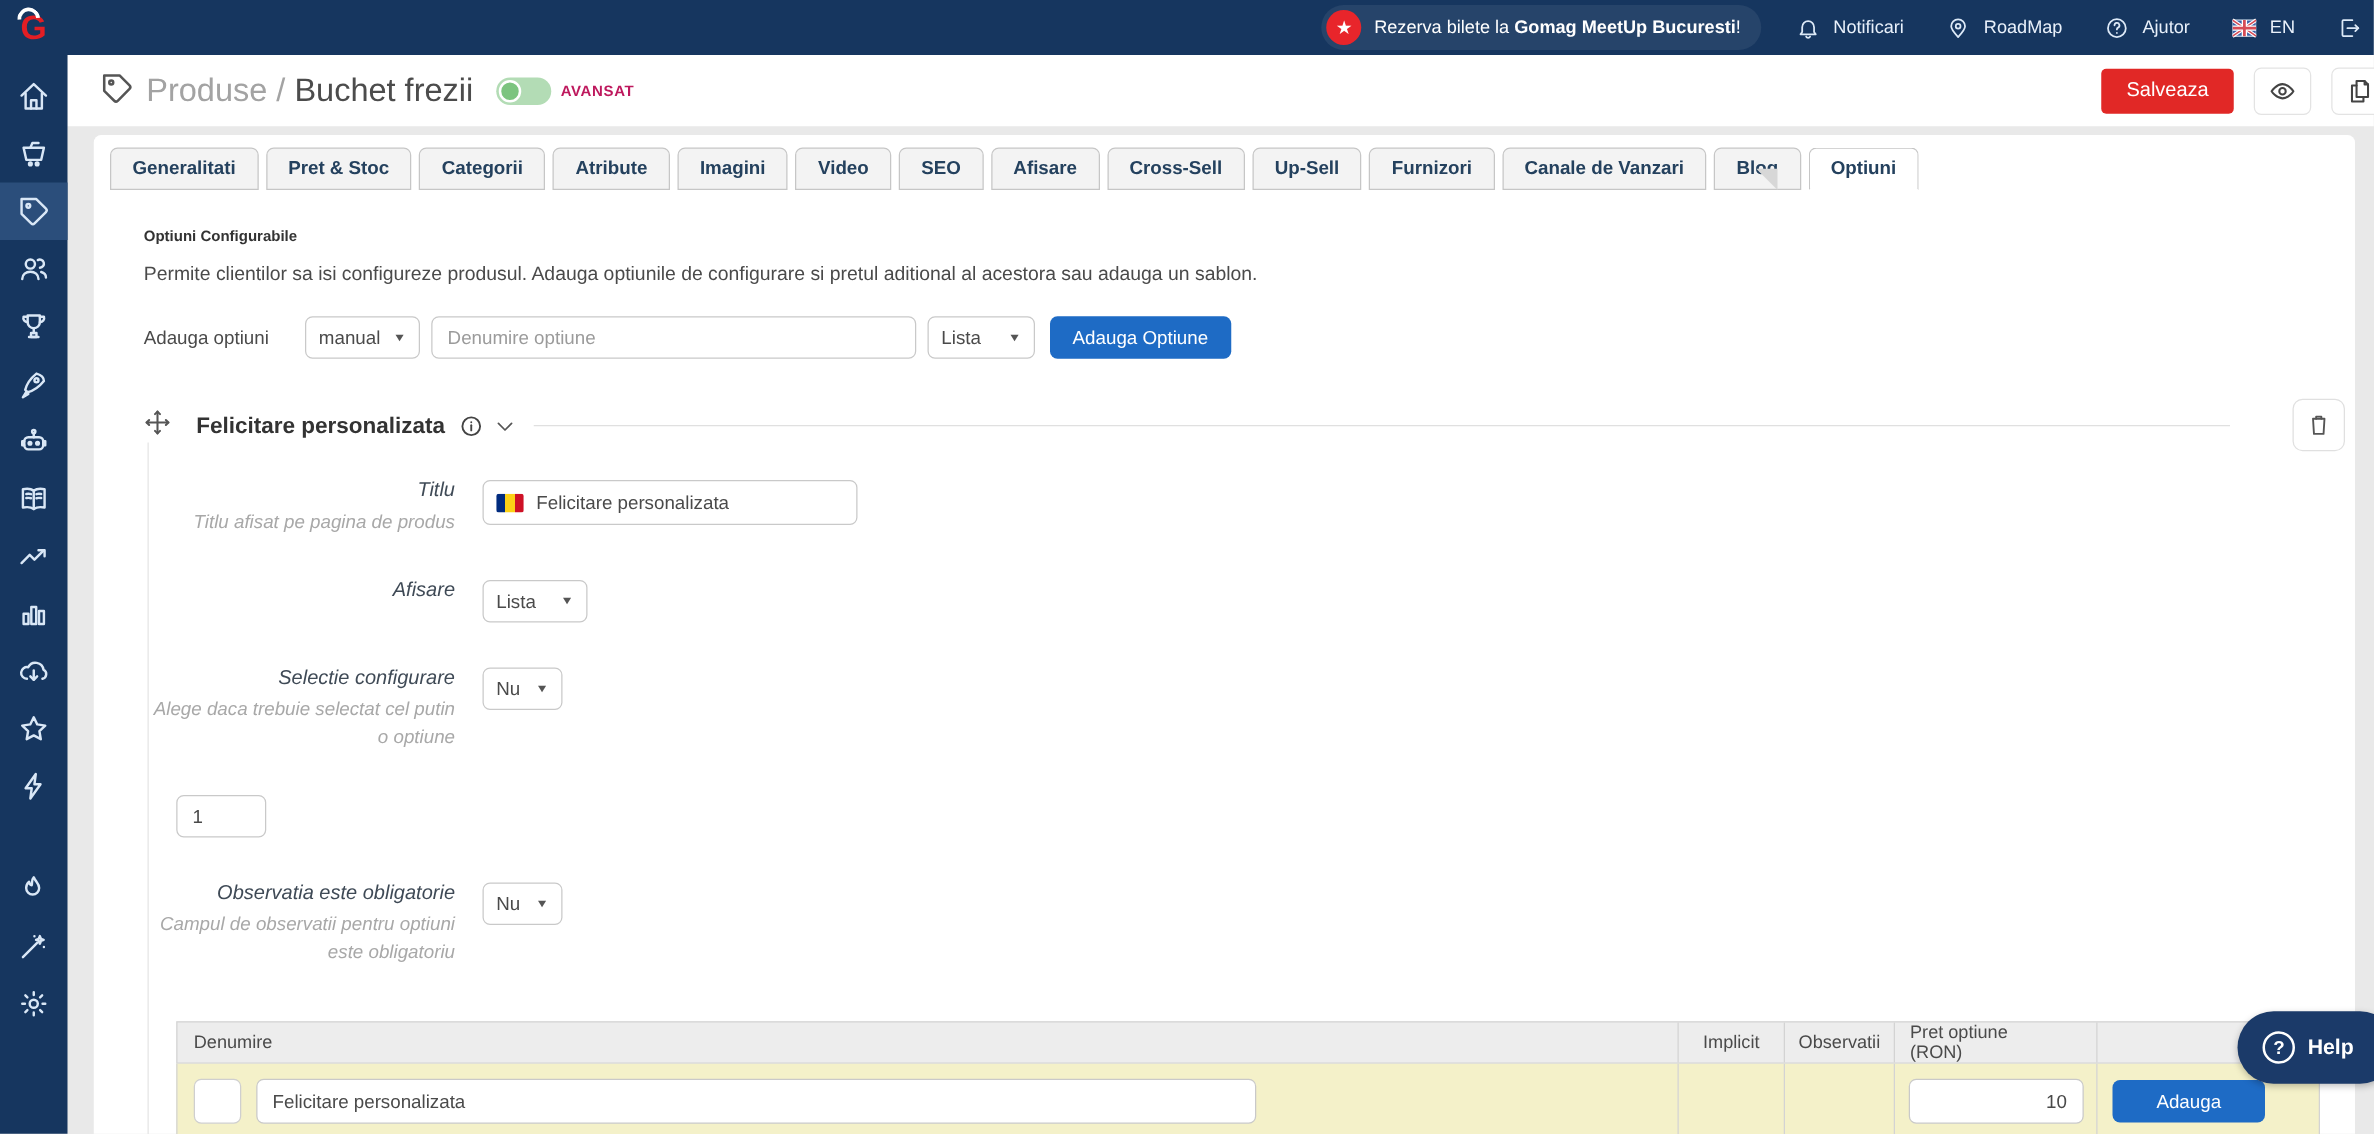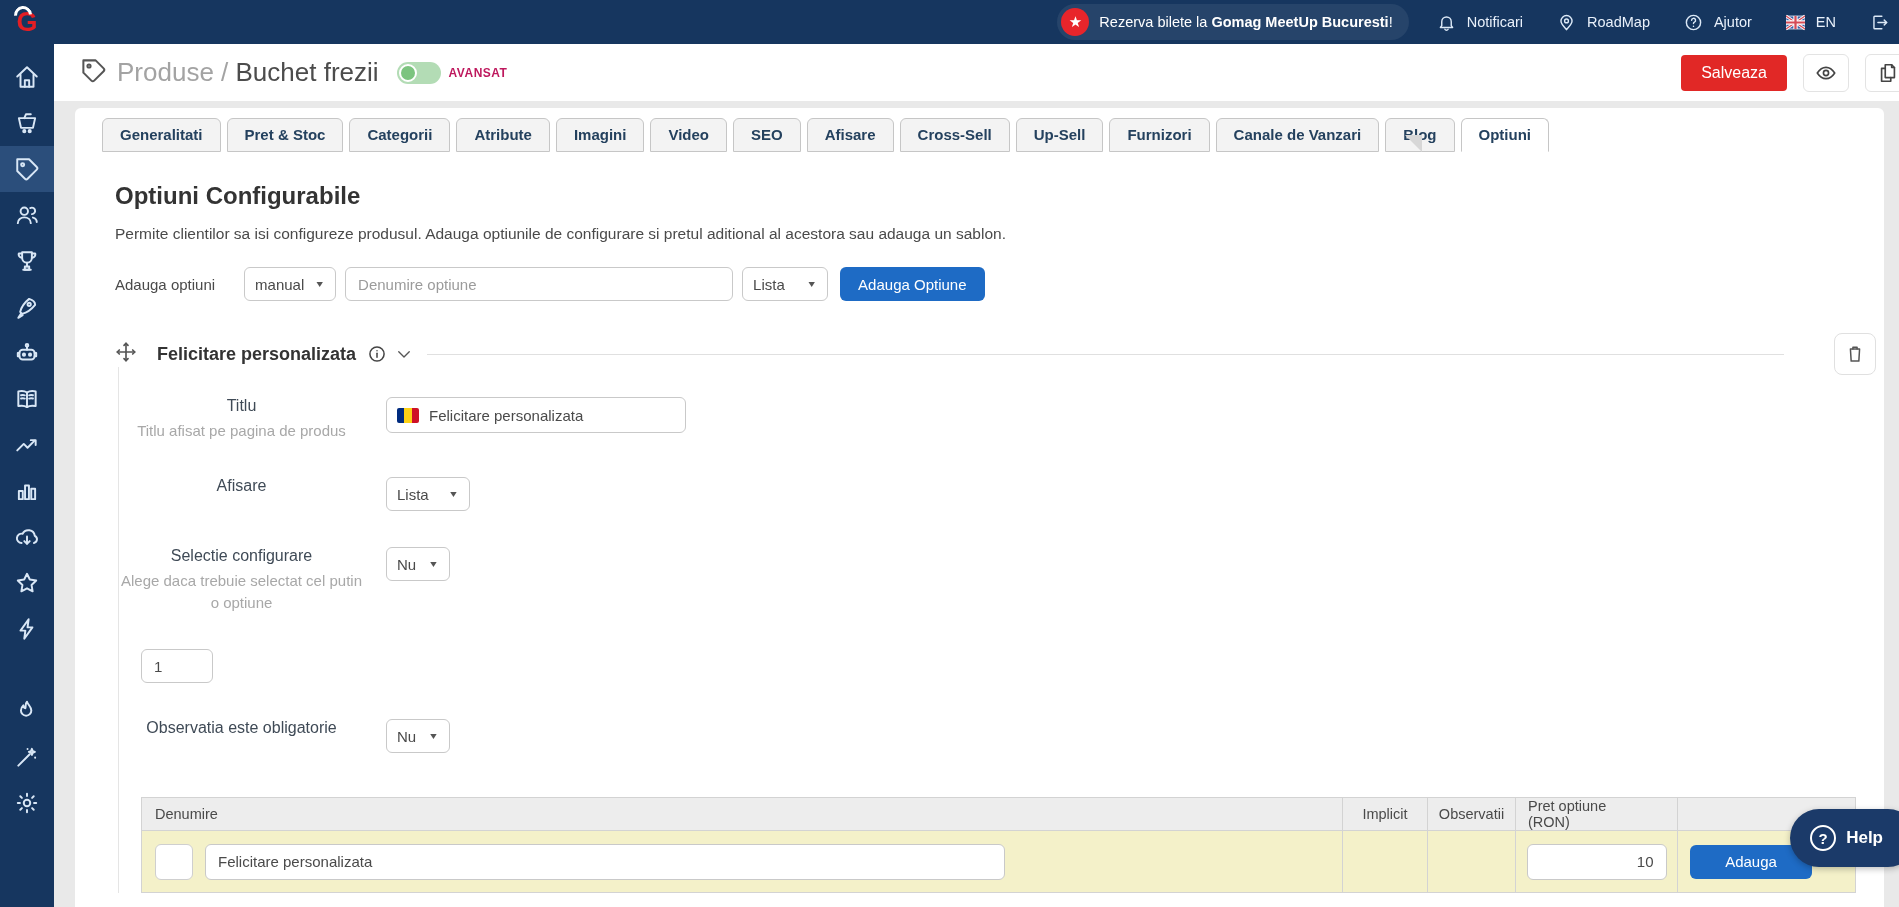--- a/index.html
+++ b/index.html
@@ -49,30 +49,30 @@
   .btn-save { background:#e12826; color:#fff; border:none; border-radius:4px; height:36px; padding:0 20px;
               font-size:16px; font-family:inherit; cursor:pointer; }
   .btn-iconbox { width:46px; height:38px; background:#fff; border:1px solid #e3e3e3; border-radius:6px;
                  display:flex; align-items:center; justify-content:center; margin-left:16px; cursor:pointer; color:#444;}
   .btn-iconbox svg { width:22px; height:22px; }
   .btn-iconbox.clipped { margin-right:-26px; }
 
   
   .card { position:absolute; left:21px; top:64px; right:15px; bottom:0; background:#fff;
           border-radius:6px 6px 0 0; }
-  .tabs { display:flex; align-items:flex-end; padding:9px 0 0 27px; position:relative; height:44px; }
+  .tabs { display:flex; align-items:flex-end; padding:9px 0 0 13px; position:relative; height:44px; }
   .tab { height:34px; line-height:32px; padding:0 17px; margin-right:6px; background:#f3f3f3;
          border:1px solid #c6c6c6; border-radius:6px 6px 0 0; font-size:15px; font-weight:bold;
          color:#24415e; cursor:pointer; white-space:nowrap; }
   .tab.active { background:#fff; border-bottom-color:#fff; position:relative; z-index:2; }
   .tab-fold { position:absolute; left:1330px; top:27px; width:0; height:0;
               border-top:17px solid #d7d7d7; border-left:17px solid transparent; }
 
   .content { padding:0 0 0 40px; }
-  .h-optiuni { margin-top:30px; font-size:24px; font-weight:bold; color:#333; }
+  .h-optiuni { margin-top:30px; font-size:12px; font-weight:bold; color:#333; }
   .p-desc { margin-top:15px; font-size:15.5px; color:#4a4a4a; }
 
   .add-row { margin-top:24px; display:flex; align-items:center; gap:9px; }
   .add-row-label { font-size:15px; color:#4a4a4a; margin-right:20px; }
   .sel { height:34px; border:1px solid #c9c9c9; border-radius:6px; background:#fff; color:#4a4a4a;
          font-size:15px; display:inline-flex; align-items:center; justify-content:space-between;
          padding:0 10px; cursor:pointer; gap:10px;}
   .sel .car { font-size:11px; color:#555; transform:scaleY(.8); }
   .inp { height:34px; border:1px solid #c9c9c9; border-radius:6px; font-size:15px; color:#4a4a4a;
          padding:0 12px; font-family:inherit; background:#fff; }
@@ -87,21 +87,21 @@
   .info-icon { margin-left:11px; color:#444; cursor:pointer; display:flex;} .info-icon svg { width:20px; height:20px;}
   .chev { margin-left:8px; color:#555; cursor:pointer; display:flex;} .chev svg { width:18px; height:18px;}
   .head-rule { flex:1; border-top:1px solid #e0e0e0; margin-left:14px; }
   .btn-trash { position:absolute; right:8px; top:-8px; width:42px; height:42px; background:#fff;
                border:1px solid #e0e0e0; border-radius:8px; display:flex; align-items:center;
                justify-content:center; color:#555; cursor:pointer; }
   .btn-trash svg { width:20px; height:20px; }
 
   .group-body { border-left:1px solid #e5e5e5; margin-left:3px; padding-top:28px; }
   .frow { display:flex; margin-bottom:34px; }
-  .flabels { width:245px; text-align:center; flex-shrink:0; }
+  .flabels { width:245px; text-align:right; flex-shrink:0;font-style:italic; }
   .flabel { font-size:16px; color:#3f4a56; line-height:1.35; }
   .fhint { font-size:15px; color:#a8a8a8; line-height:1.45; margin-top:3px; }
   .fctrl { margin-left:22px; padding-top:2px; }
   .inp-flag { display:flex; align-items:center; gap:10px; width:300px; height:36px;
               border:1px solid #c9c9c9; border-radius:6px; padding:0 10px; }
   .inp-flag input { border:none; outline:none; font-size:15px; color:#4a4a4a; flex:1; font-family:inherit; min-width:0;}
   .flag-ro { width:22px; height:15px; display:flex; flex-shrink:0; border-radius:2px; overflow:hidden; }
   .flag-ro i { flex:1; } .flag-ro i:nth-child(1){background:#002b7f;} .flag-ro i:nth-child(2){background:#fcd116;}
   .flag-ro i:nth-child(3){background:#ce1126;}
 
@@ -446,20 +446,21 @@
 
         <div class="frow">
           <div class="fctrl">
             <input class="inp" style="width: 72px;" value="1">
           </div>
         </div>
 
         <div class="frow" style="margin-bottom:0">
           <div class="flabels">
             <div class="flabel">Observatia este obligatorie</div>
+            <div class="fhint">Campul de observatii pentru optiuni este obligatoriu</div>
           </div>
           <div class="fctrl">
             <div class="sel" style="width:64px">
               <span>Nu</span>
                 <span class="car">▼</span>
             </div>
           </div>
         </div>
 
         <div class="opt-table">

